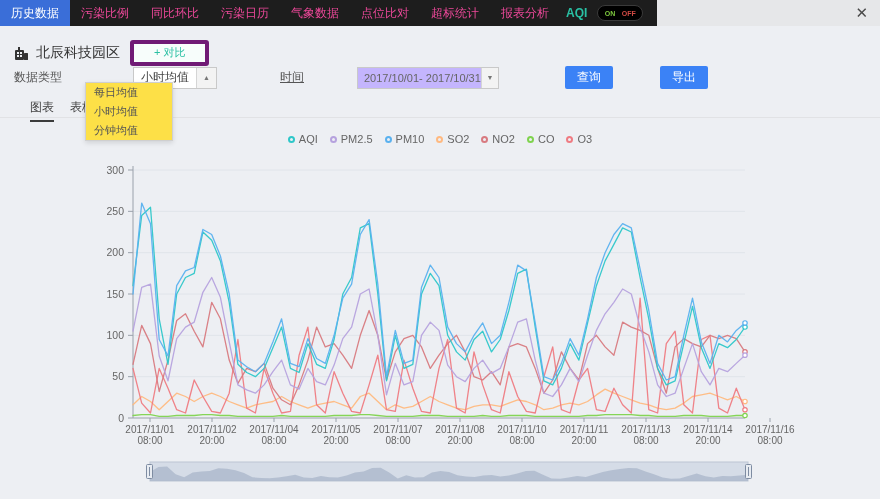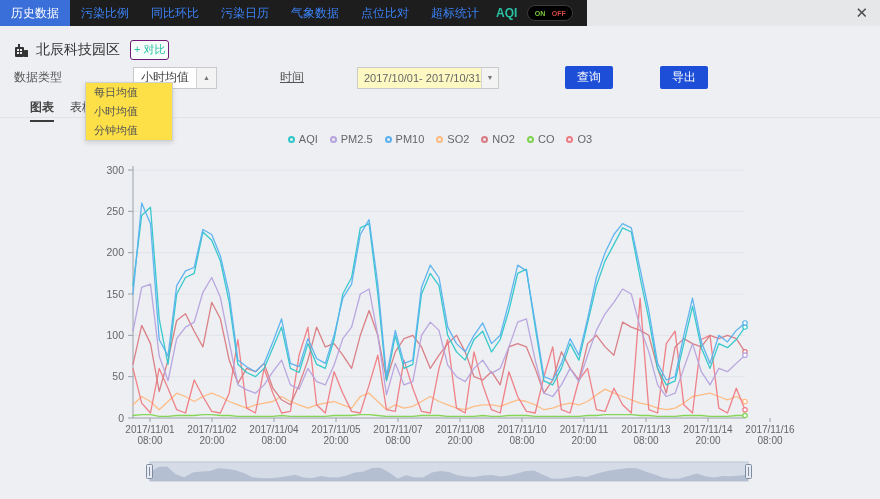--- a/index.html
+++ b/index.html
@@ -2,54 +2,54 @@
 <html><head>
 <meta charset="utf-8">
 <style>
   html,body{margin:0;padding:0;background:#fff;}
   *{box-sizing:border-box;}
   .app{position:relative;width:880px;height:499px;background:#edeff3;overflow:hidden;
        font-family:"Liberation Sans",sans-serif;}
   
   .navbar{position:absolute;top:0;left:0;width:880px;height:26px;background:#e6e7e9;}
   .nav-dark{position:absolute;top:0;left:0;height:26px;background:#1d1d1d;display:flex;align-items:center;padding-right:14px;}
-  .nav-tab{font-size:12px;color:#3b82f6;padding:0 11px;line-height:26px;height:26px;cursor:pointer;white-space:nowrap;}
+  .nav-tab{font-size:12px;color:#ec4899;padding:0 11px;line-height:26px;height:26px;cursor:pointer;white-space:nowrap;}
   .nav-tab.active{background:#3a6ed8;color:#fff;}
   .aqi-lab{font-size:12px;color:#29c0a4;margin:0 10px 0 6px;font-weight:bold;}
   .switch{width:46px;height:16px;background:#000;border-radius:9px;border:1px solid #3a3a3a;
           display:flex;align-items:center;justify-content:space-evenly;cursor:pointer;}
   .sw-on{font-size:7px;font-weight:bold;color:#7cc63e;}
   .sw-off{font-size:7px;font-weight:bold;color:#cf4a44;}
   .close-x{position:absolute;right:12px;top:3px;font-size:15px;color:#4a4a4a;cursor:pointer;line-height:20px;}
   
   .header-row{position:absolute;top:40px;left:14px;display:flex;align-items:center;}
   .title{font-size:14px;font-weight:normal;color:#333;margin-left:7px;}
-  .cmp-btn{margin-left:10px;font-size:11px;color:#2bc0a3;border:1px solid #701a75;border-radius:3px;
-           padding:1px 3px 2px;background:#f7fdfb;cursor:pointer;}
+  .cmp-btn{margin-left:10px;font-size:11px;color:#2bc0a3;border:4px solid #701a75;border-radius:3px;
+           padding:1px 20px 2px;background:#f7fdfb;cursor:pointer;}
   
   .filter-row{position:absolute;top:66px;left:14px;display:flex;align-items:center;gap:47px;}
   .flabel{font-size:12px;color:#555;}
   .select{width:84px;height:22px;background:#fff;border:1px solid #c9c9c9;display:flex;align-items:center;
           margin-left:24px;cursor:pointer;position:relative;}
   .select .val{font-size:12px;color:#444;padding-left:7px;flex:1;}
   .caret-box{width:20px;height:20px;border-left:1px solid #d5d5d5;background:#f3f3f3;display:flex;
              align-items:center;justify-content:center;font-size:7px;color:#777;}
-  .datebox{width:142px;height:22px;background:#fef9c3;border:1px solid #c9c9c9;display:flex;align-items:center;
+  .datebox{width:142px;height:22px;background:#c4b5fd;border:1px solid #c9c9c9;display:flex;align-items:center;
            margin-left:6px;cursor:pointer;}
   .datebox .val{font-size:11px;color:#666;padding-left:6px;flex:1;white-space:nowrap;}
   .t-label{margin-left:16px;text-decoration:underline;}
-  .btn{height:23px;border:none;border-radius:2px;background:#1d4ed8;color:#fff;font-size:12px;
+  .btn{height:23px;border:none;border-radius:2px;background:#3b82f6;color:#fff;font-size:12px;
        padding:0 12px;cursor:pointer;font-family:"Liberation Sans",sans-serif;}
   .btn.query{margin-left:19px;}
   .btn.export{}
   
   .tabs-divider{position:absolute;top:117px;left:0;width:880px;height:1px;background:#e1e2e5;}
   .view-tabs{position:absolute;top:99px;left:30px;display:flex;}
   .vtab{font-size:12px;color:#444;padding-bottom:4px;cursor:pointer;margin-right:16px;}
-  .vtab.active{border-bottom:2px solid #3b3b3b;font-weight:bold;}
+  .vtab.active{border-bottom:2px solid #3b3b3b;font-weight:normal;}
   
   .dd-panel{position:absolute;top:82px;left:85px;width:88px;background:#fde047;border:1px solid #cfcfcf;
             box-shadow:0 2px 5px rgba(0,0,0,.12);z-index:20;}
   .dd-option{font-size:11px;color:#555;line-height:19px;padding-left:8px;cursor:pointer;}
   
   .legend{position:absolute;top:133px;left:0;width:880px;display:flex;justify-content:center;align-items:center;}
   .lgd-item{display:flex;align-items:center;margin:0 6px;cursor:pointer;}
   .lgd-dot{width:7px;height:7px;border-radius:50%;border:2px solid;background:transparent;margin-right:4px;}
   .lgd-txt{font-size:11px;color:#666;}
   
@@ -65,20 +65,21 @@
   <div class="navbar">
     <div class="nav-dark">
       <div id="nav-tabs" style="display:flex;">
           <span class="nav-tab active">历史数据</span>
           <span class="nav-tab">污染比例</span>
           <span class="nav-tab">同比环比</span>
           <span class="nav-tab">污染日历</span>
           <span class="nav-tab">气象数据</span>
           <span class="nav-tab">点位比对</span>
           <span class="nav-tab">超标统计</span>
+          <span class="nav-tab">报表分析</span>
         </div>
       <span class="aqi-lab">AQI</span>
       <div class="switch">
         <span class="sw-on">ON</span>
         <span class="sw-off">OFF</span>
       </div>
     </div>
     <span class="close-x">✕</span>
   </div>
 

